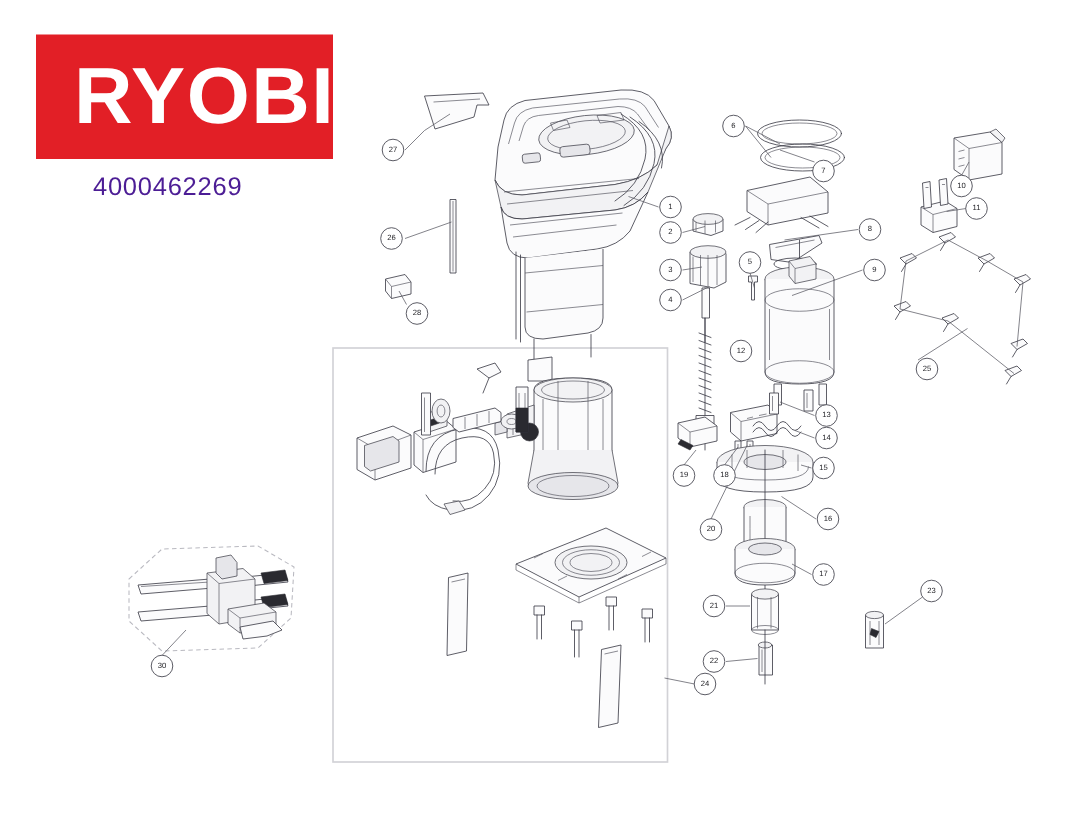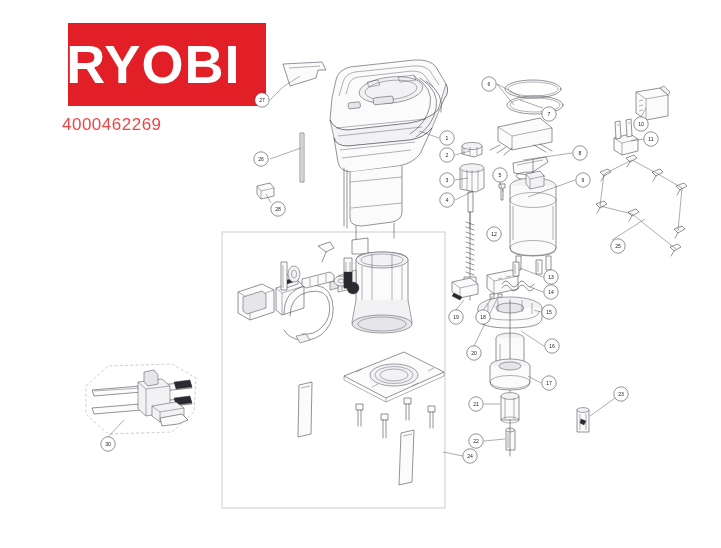--- a/index.html
+++ b/index.html
@@ -1,22 +1,22 @@
 <!DOCTYPE html>
 <html><head>
 <meta charset="utf-8">
 <style>
   html,body{margin:0;padding:0;background:#ffffff;}
   body{width:721px;height:548px;overflow:hidden;font-family:"Liberation Sans",sans-serif;}
   #stage{position:relative;width:721px;height:548px;background:#fff;}
 
   
-  #logo-box{position:absolute;left:24px;top:23px;width:198px;height:83px;background:#e21f26;display:flex;align-items:center;justify-content:flex-start;margin-left:44px;}
+  #logo-box{position:absolute;left:24px;top:23px;width:198px;height:83px;background:#e21f26;display:flex;align-items:center;justify-content:flex-end;}
   #logo-text{color:#ffffff;font-size:53px;font-weight:bold;letter-spacing:1px;font-family:"Liberation Sans",sans-serif;line-height:1;transform:scaleX(1.02);}
-  #part-number{position:absolute;left:62px;top:115px;font-size:17px;color:#ef4444;letter-spacing:.5px;}
+  #part-number{position:absolute;left:62px;top:115px;font-size:17px;color:#4c1d95;letter-spacing:.5px;}
 
   
   #art{position:absolute;left:0;top:0;width:721px;height:548px;}
   .ln{fill:none;stroke:#3b3b46;stroke-width:.55;stroke-linejoin:round;stroke-linecap:round;}
   .ln2{fill:none;stroke:#53535e;stroke-width:.45;}
   .lnf{fill:#fbfbfc;stroke:#3b3b46;stroke-width:.55;stroke-linejoin:round;}
   .lnf2{fill:#f2f2f4;stroke:#44444e;stroke-width:.5;stroke-linejoin:round;}
   .lnf3{fill:#e6e6ea;stroke:#44444e;stroke-width:.5;stroke-linejoin:round;}
   .dk{fill:#2a2a30;stroke:#2a2a30;stroke-width:.4;}
   .leader{fill:none;stroke:#5a5a63;stroke-width:.5;}

